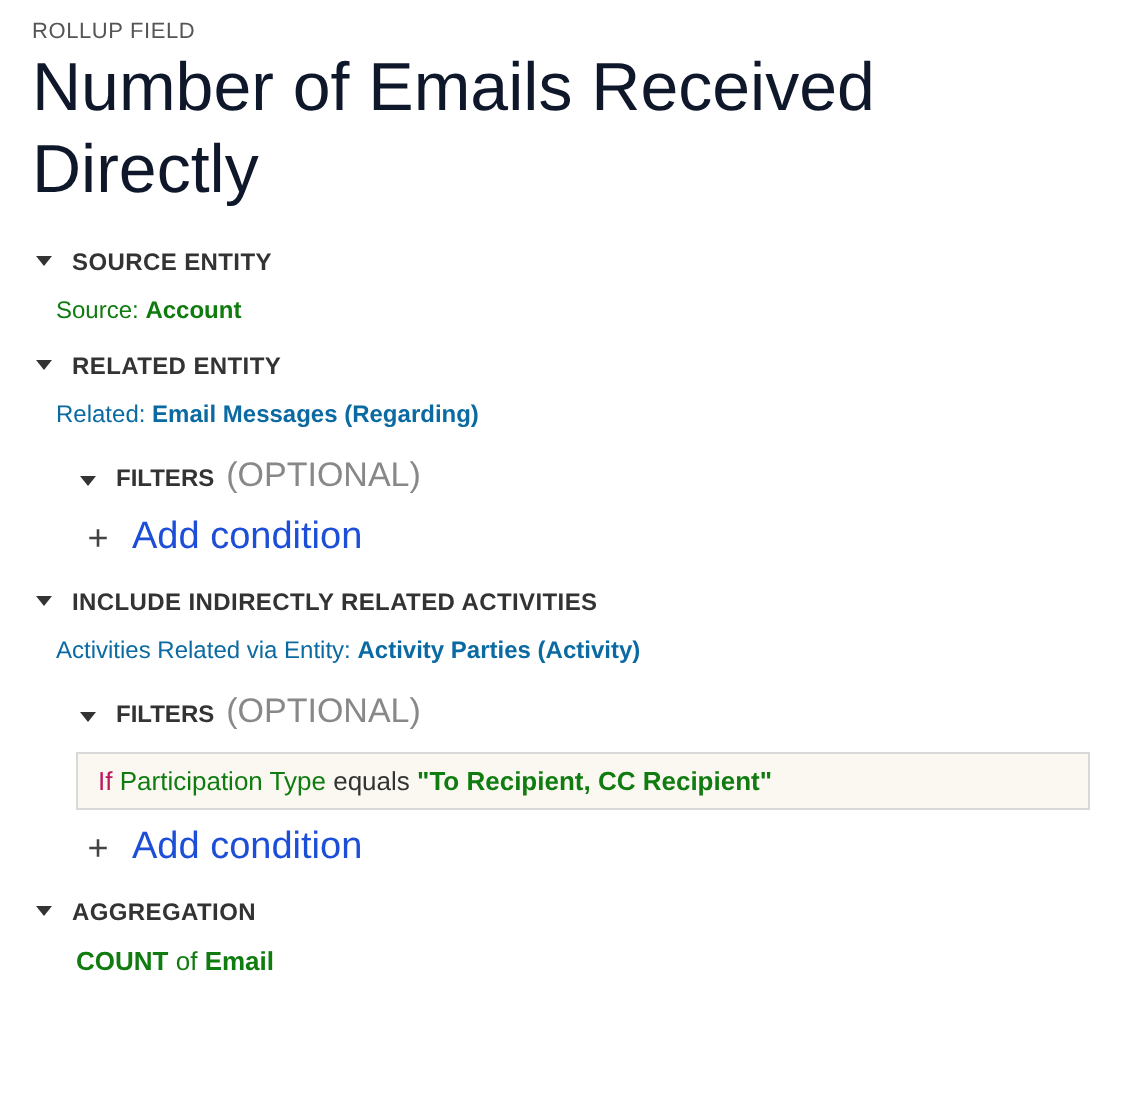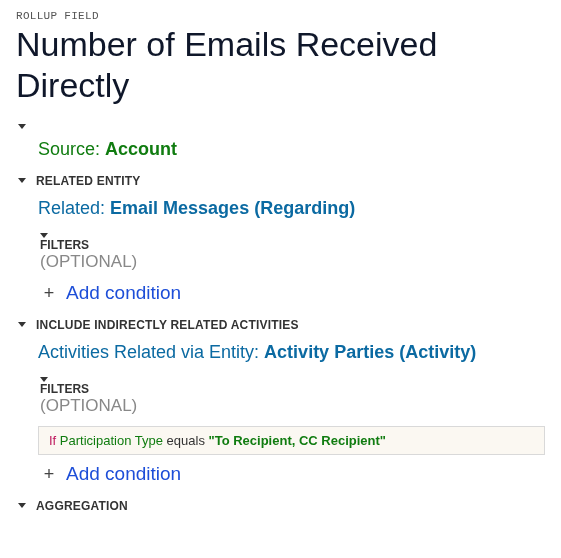--- a/index.html
+++ b/index.html
@@ -9,21 +9,20 @@
     margin: 0;
     padding: 10px 16px;
     background: #fff;
     width: 561px;
     box-sizing: border-box;
   }
   .breadcrumb {
     font-size: 11px;
     color: #555;
     letter-spacing: 0.3px;
-    font-family: Liberation Mono, monospace;
   }
   .page-title {
     font-size: 34px;
     font-weight: 300;
     color: #0f172a;
     margin: 2px 0 18px 0;
     line-height: 1.2;
   }
   .section {
     margin-bottom: 14px;
@@ -43,39 +42,38 @@
     margin: 0 10px 0 2px;
     flex-shrink: 0;
   }
   .section-title {
     font-size: 12px;
     font-weight: 600;
     color: #333;
     letter-spacing: 0.2px;
   }
   .kv-row {
-    margin: 8px 0 8px 22px;
-    font-size: 18px;
+    margin: 8px 0 8px 12px;
+    font-size: 12px;
   }
   .kv-label {
     color: #0b6aa2;
   }
   .kv-value {
     color: #0b6aa2;
     font-weight: 600;
   }
   .kv-green .kv-label { color: #107c10; }
   .kv-green .kv-value { color: #107c10; font-weight: 600; }
   .indent-1 { margin-left: 22px; }
   .subheader {
     display: flex;
     align-items: baseline;
     margin: 14px 0 10px 0;
     cursor: pointer;
-    flex-direction: column;
   }
   .sub-title {
     font-size: 12px;
     font-weight: 600;
     color: #333;
     margin-right: 6px;
   }
   .sub-optional {
     font-size: 17px;
     color: #888;
@@ -120,20 +118,21 @@
 </style>
 </head>
 <body>
 
 <div class="breadcrumb">ROLLUP FIELD</div>
 <div class="page-title">Number of Emails Received Directly</div>
 
 <div class="section">
   <div class="section-header">
     <span class="toggle"></span>
+    <span class="section-title">SOURCE ENTITY</span>
   </div>
   <div class="kv-row kv-green">
     <span class="kv-label">Source:</span>
     <span> </span>
     <span class="kv-value">Account</span>
   </div>
 </div>
 
 <div class="section">
   <div class="section-header">
@@ -192,13 +191,20 @@
       <span class="add-label">Add condition</span>
     </div>
   </div>
 </div>
 
 <div class="section">
   <div class="section-header">
     <span class="toggle"></span>
     <span class="section-title">AGGREGATION</span>
   </div>
+  <div class="agg-row">
+    <span>COUNT</span>
+    <span> </span>
+    <span class="agg-of">of</span>
+    <span> </span>
+    <span>Email</span>
+  </div>
 </div>
 
 </body></html>

